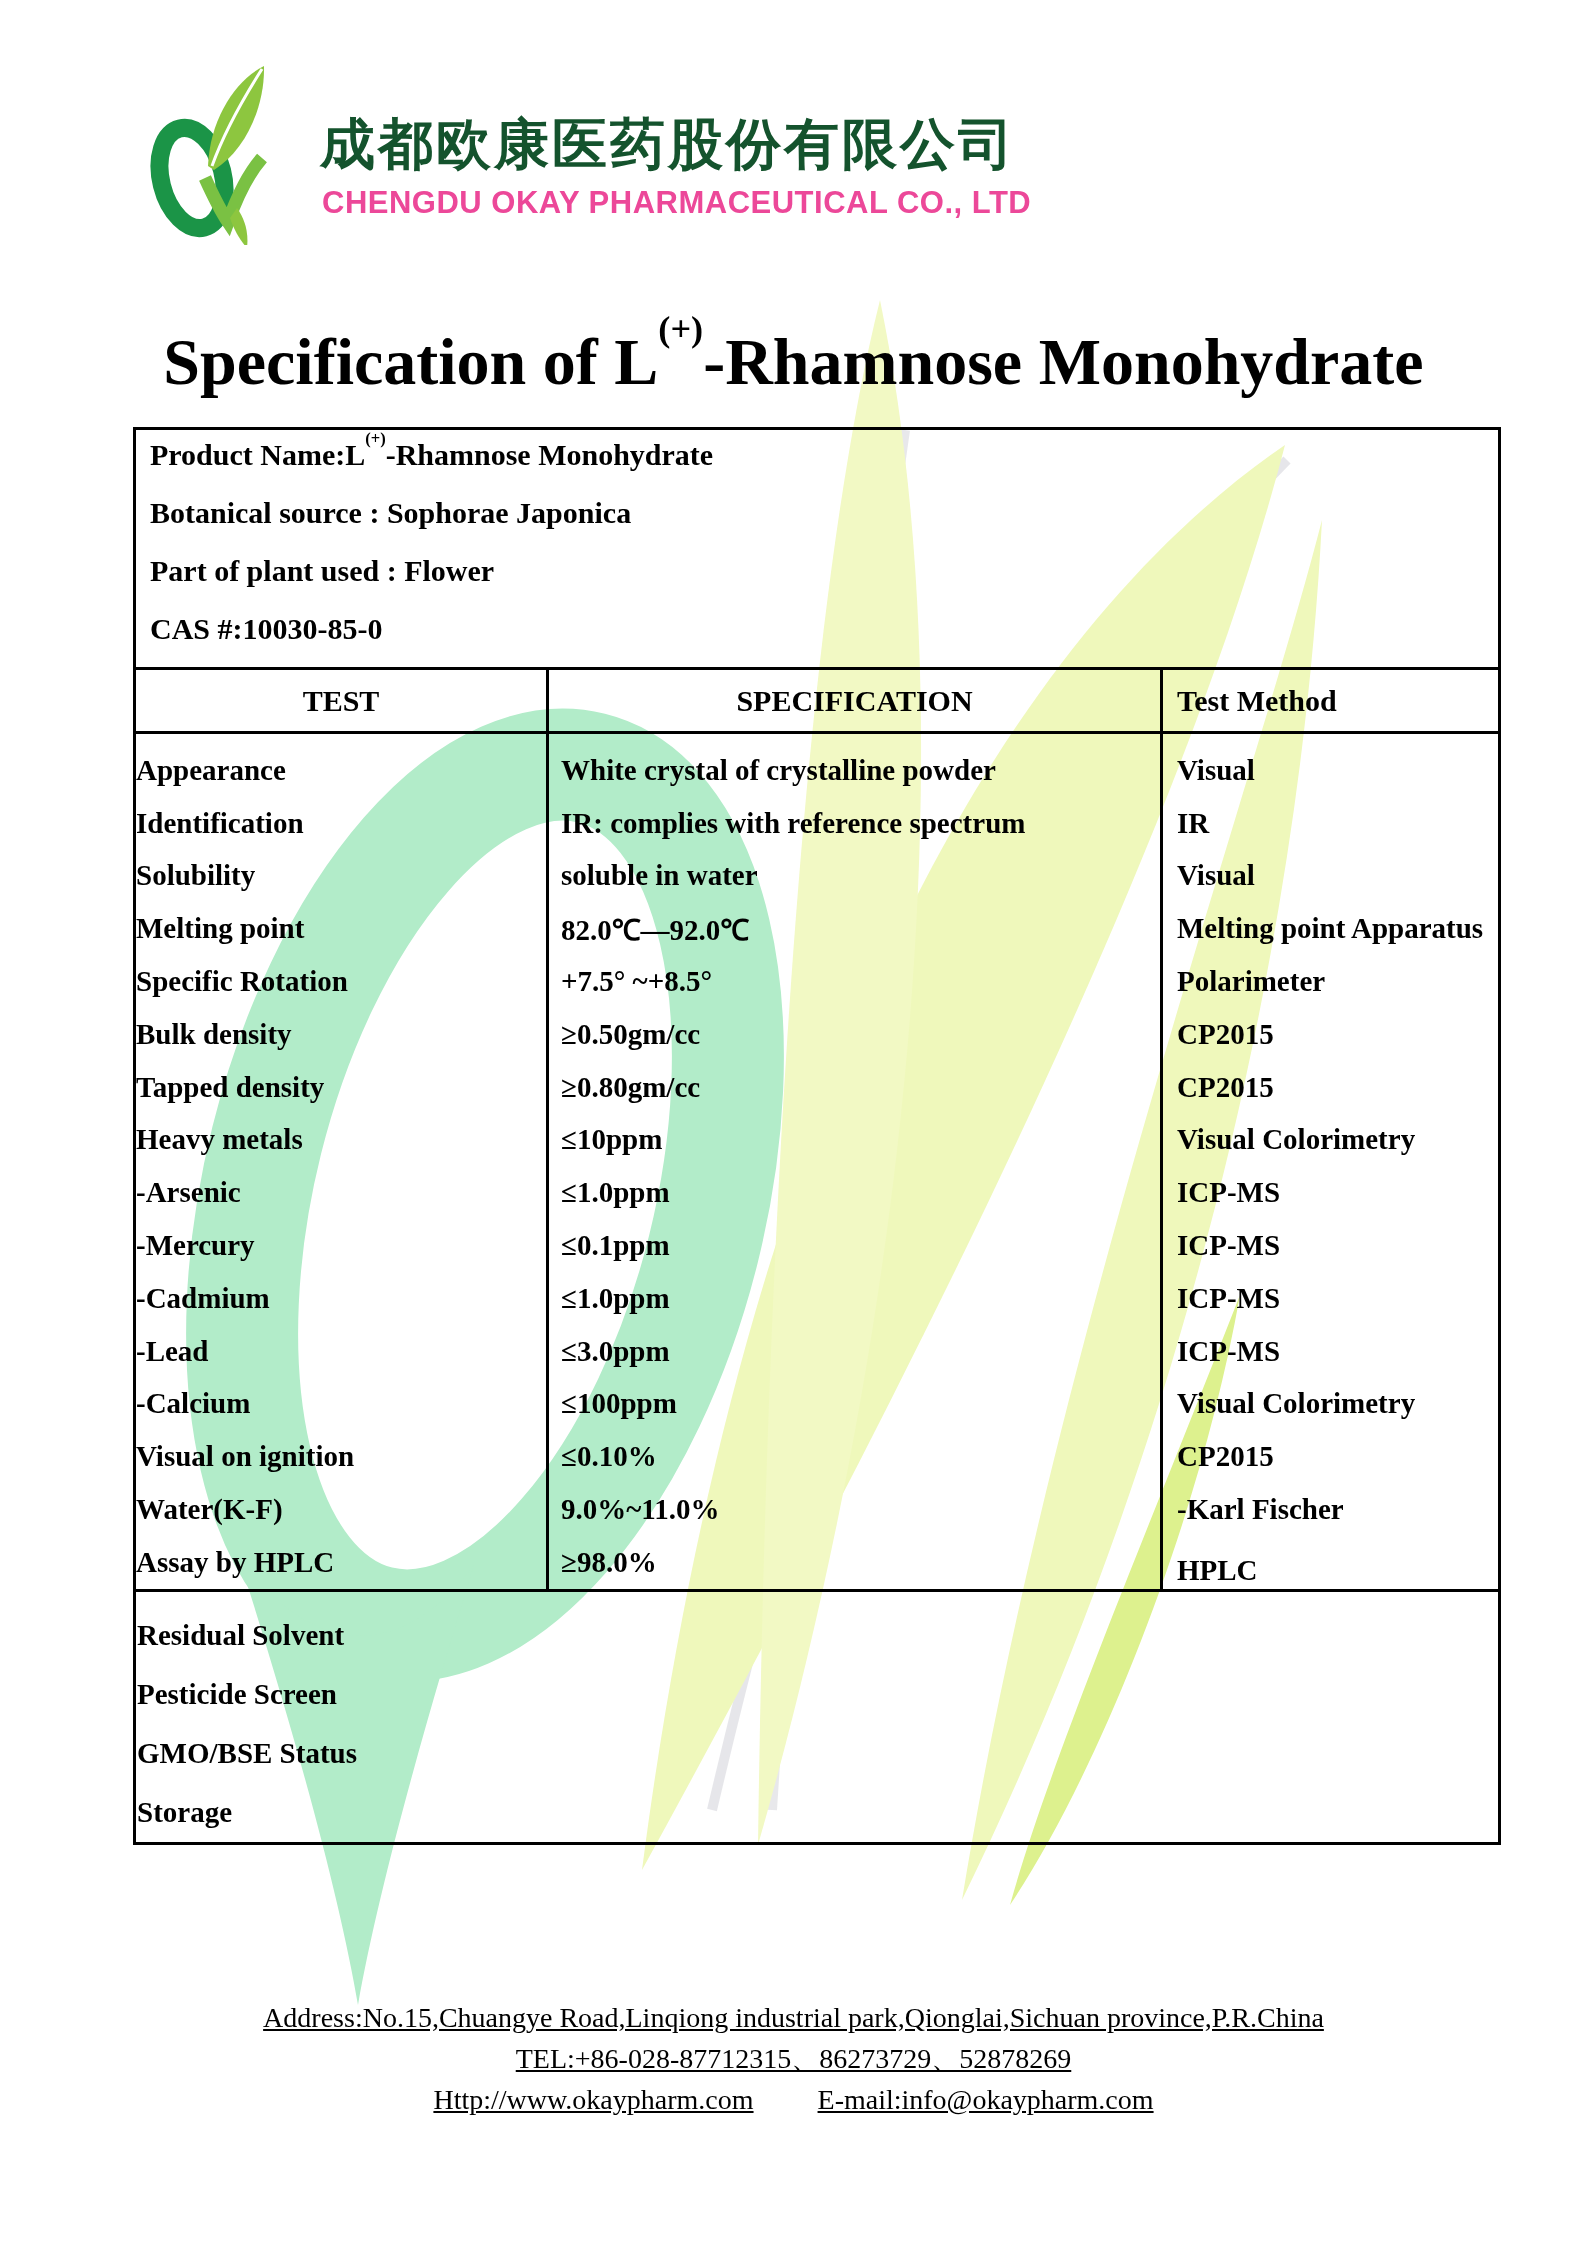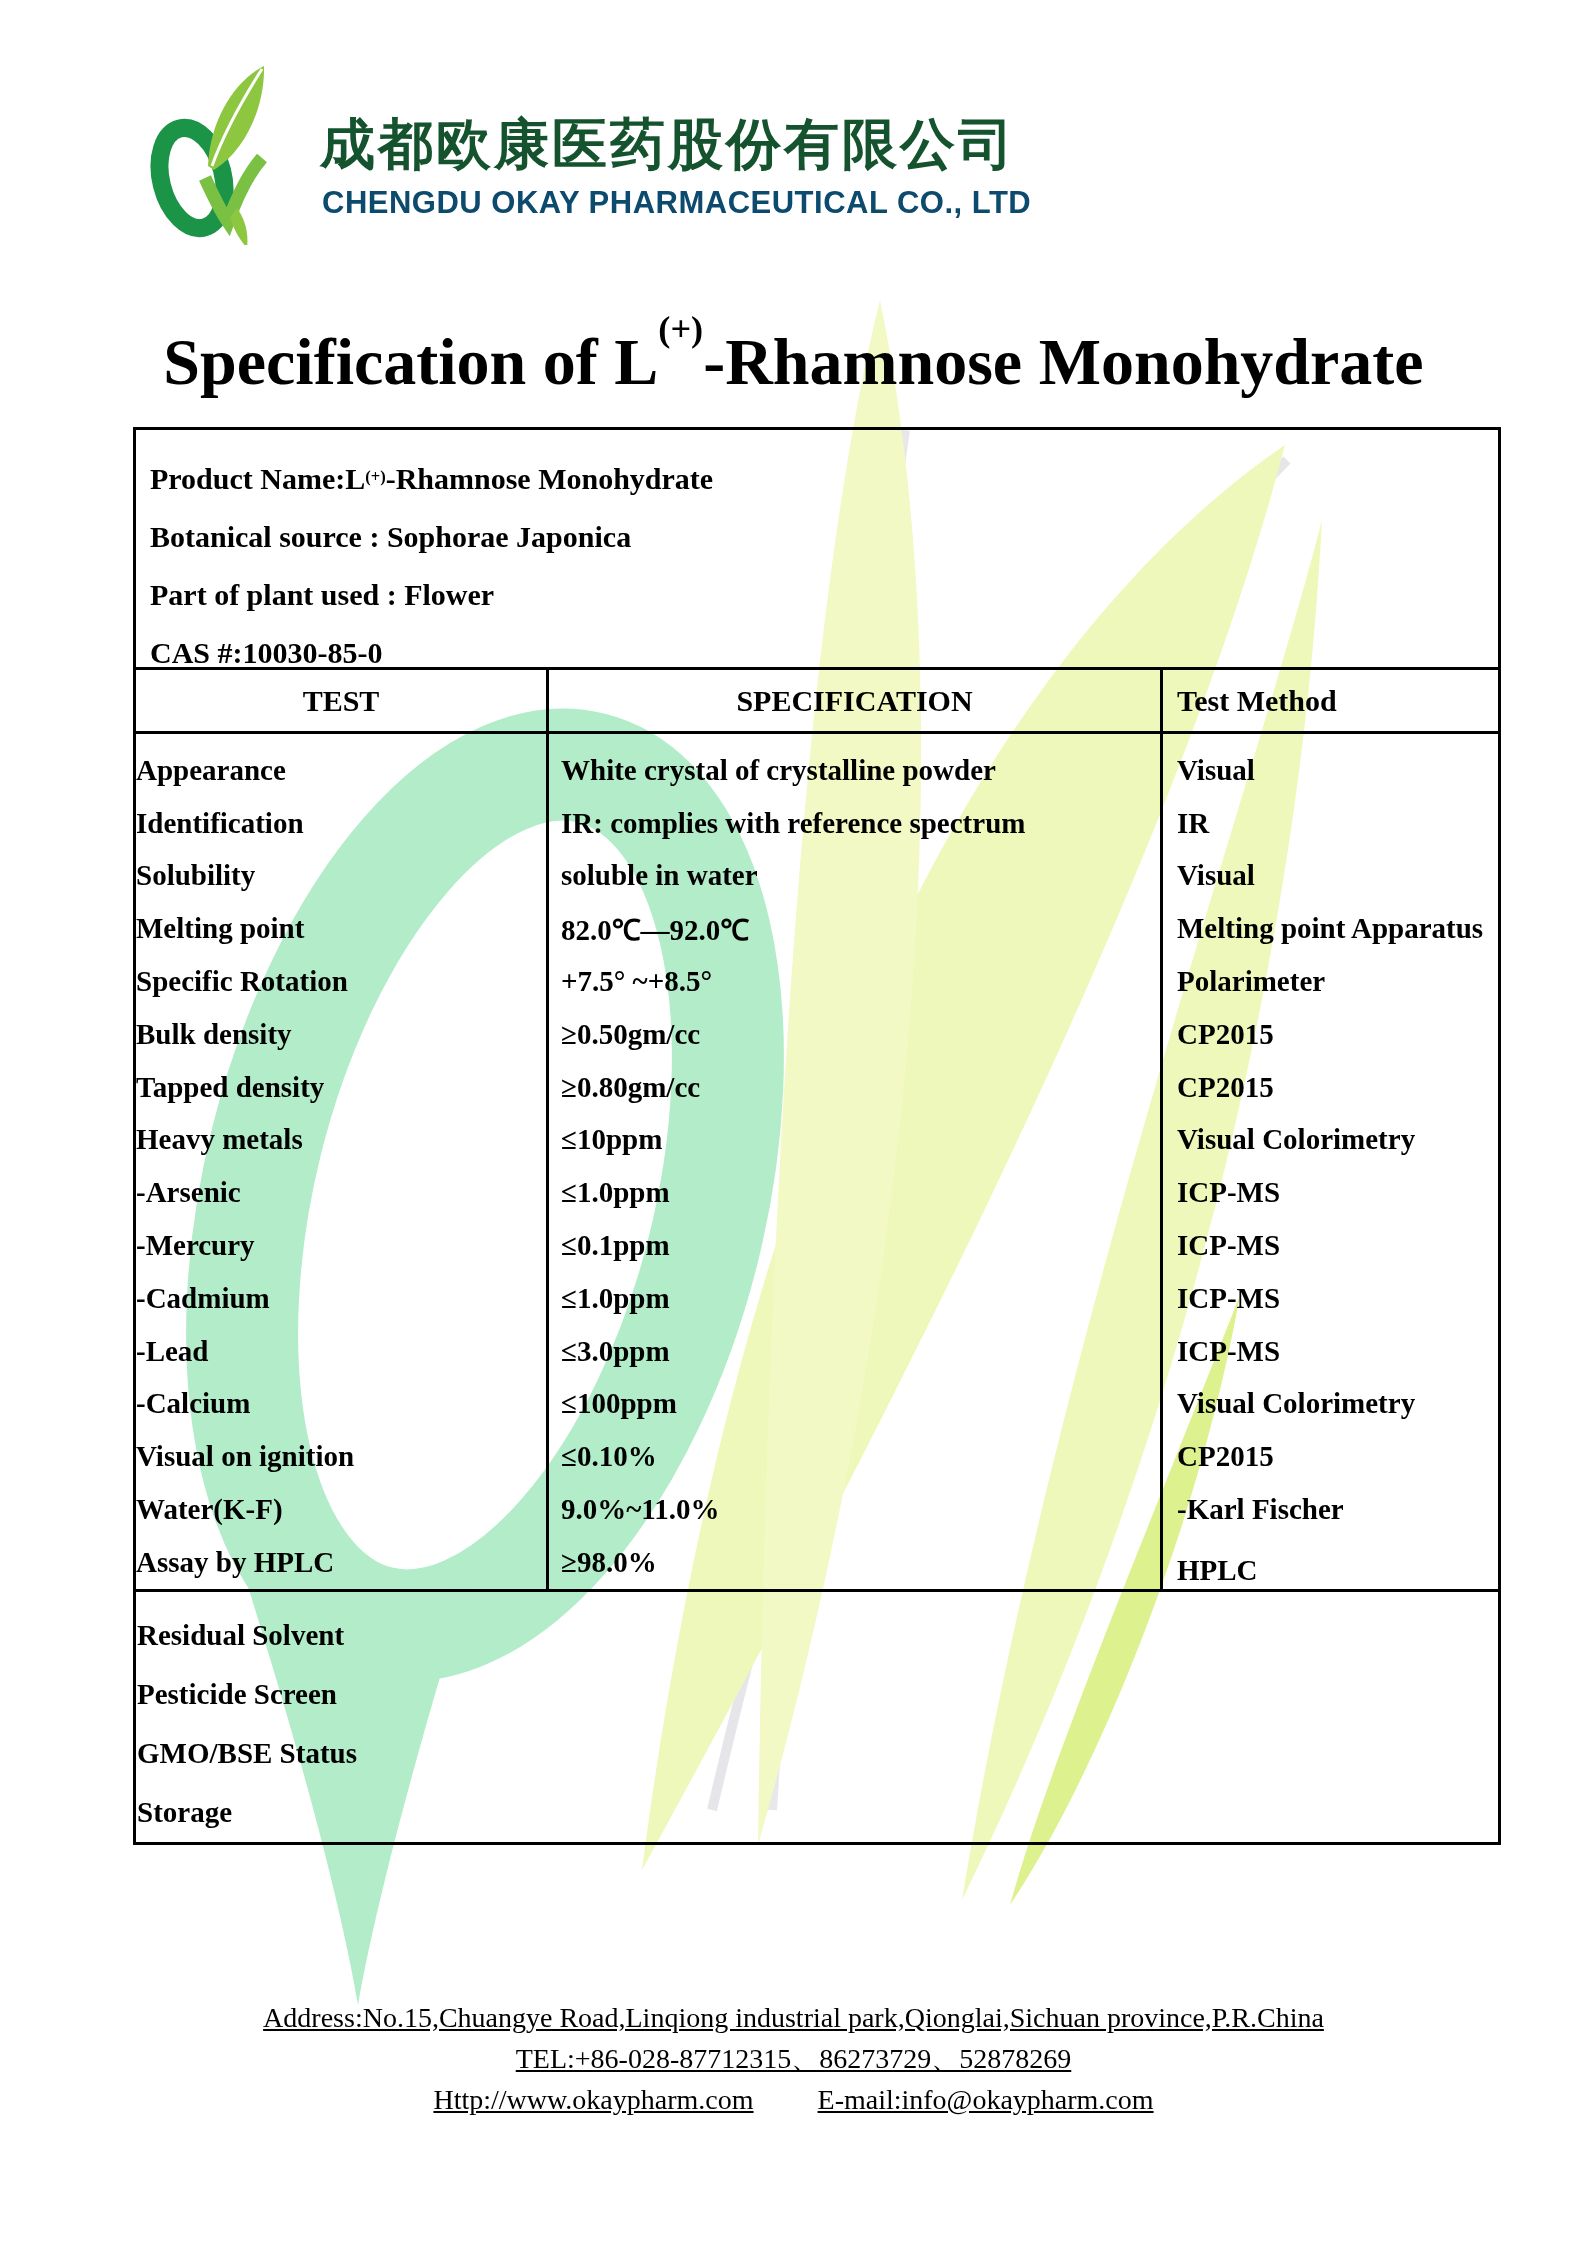--- a/index.html
+++ b/index.html
@@ -13,38 +13,38 @@
   
   #logo{left:148px;top:60px;width:150px;height:185px;z-index:2;}
   #company-cn{
     left:320px;top:112px;z-index:2;
     font-family:"Liberation Sans",sans-serif;font-weight:bold;
     font-size:55px;line-height:64px;letter-spacing:3px;color:#14532d;
   }
   #company-en{
     left:322px;top:186px;z-index:2;
     font-family:"Liberation Sans",sans-serif;font-weight:bold;
-    font-size:31px;line-height:34px;letter-spacing:0.5px;color:#0c4a6e;
+    font-size:31px;line-height:34px;letter-spacing:0.5px;color:#ec4899;
   }
   
   #doc-title{
     left:0;top:318px;width:100%;text-align:center;z-index:2;
     font-weight:bold;font-size:66px;line-height:62px;
   }
   #doc-title sup, .prodline sup{
     font-size:55%;position:relative;top:-0.55em;letter-spacing:0;
   }
   
   #spec-table{
     left:133px;top:427px;width:1368px;z-index:2;
     border:3px solid #000;box-sizing:border-box;
     font-weight:bold;font-size:29px;
   }
   .product-box{height:240px;border-bottom:3px solid #000;padding:8px 0 0 14px;box-sizing:border-box;}
-  .prodline{height:58px;display:flex;align-items:flex-end;font-size:30px;}
+  .prodline{height:58px;display:flex;align-items:flex-start;font-size:30px;}
   .hdr-row{display:grid;grid-template-columns:410px 614px auto;height:61px;border-bottom:3px solid #000;}
   .hdr-cell{display:flex;align-items:center;font-size:30px;box-sizing:border-box;}
   .hc1{justify-content:center;}
   .hc2{justify-content:center;border-left:3px solid #000;}
   .hc3{border-left:3px solid #000;padding-left:14px;}
   .main-grid{display:grid;grid-template-columns:410px 614px auto;height:855px;border-bottom:3px solid #000;}
   .col{box-sizing:border-box;padding-top:10px;}
   .col.c2,.col.c3{border-left:3px solid #000;}
   .ln{height:52.8px;display:flex;align-items:center;}
   .c1 .ln{}

